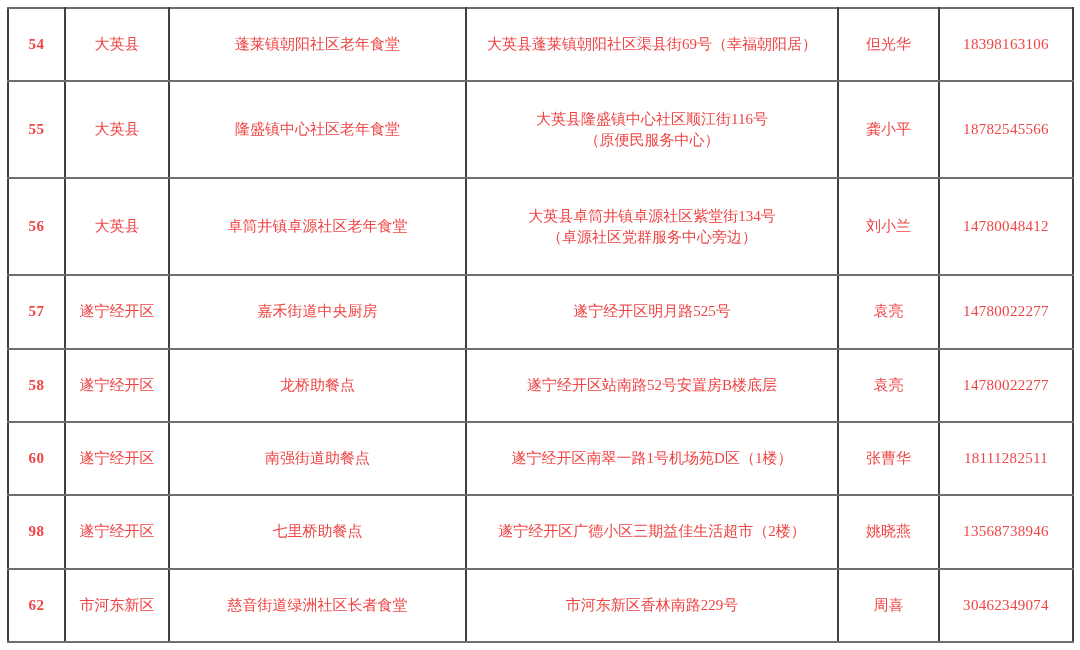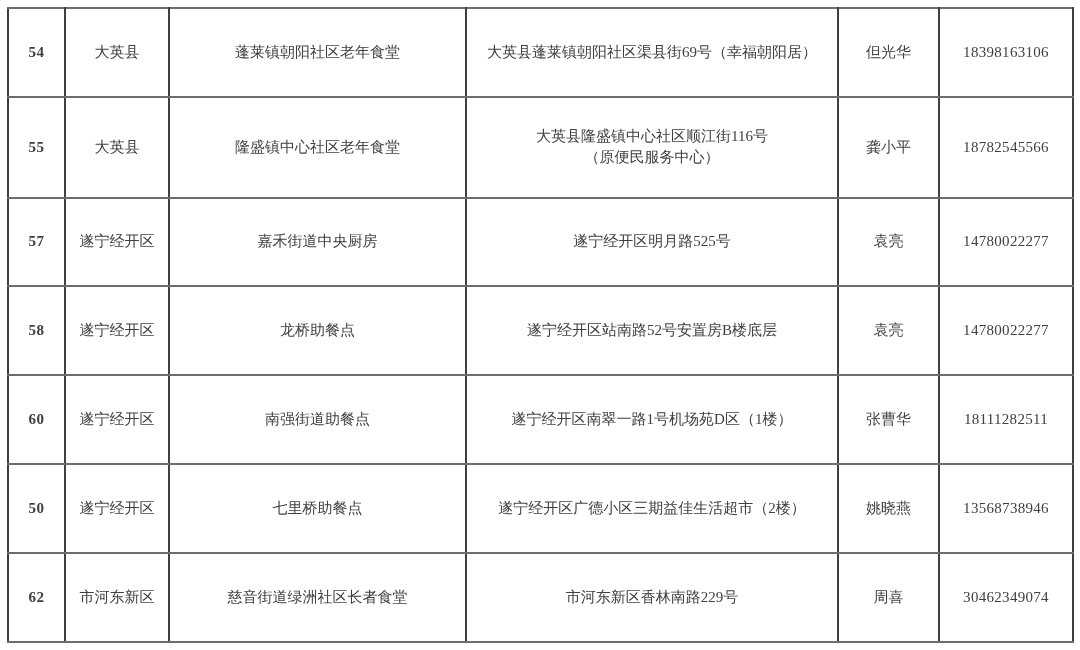--- a/index.html
+++ b/index.html
@@ -27,22 +27,22 @@
     table-layout: fixed;
     background: #ffffff;
   }
   table.canteen td {
     border-top: 2px solid #6d6d6d;
     border-bottom: 2px solid #6d6d6d;
     border-left: 2px solid #3f3f3f;
     border-right: 2px solid #3f3f3f;
     text-align: center;
     vertical-align: middle;
-    padding: 14px 6px;
-    color: #404040;
+    padding: 20px 6px;
+    color: #ef4444;
     font-size: 15px;
     line-height: 1.4;
     overflow: hidden;
   }
   table.canteen tr { height: 63.6px; }
   td.seq { font-weight: bold; font-size: 14.5px; letter-spacing: 0.5px; }
   td.phone { font-size: 15.5px; letter-spacing: 0.3px; }
   td.address div { text-align: center; }
   td.address div:empty { display: none; }
 </style>
@@ -76,20 +76,31 @@
         <td class="district">大英县</td>
         <td class="name">隆盛镇中心社区老年食堂</td>
         <td class="address">
           <div>大英县隆盛镇中心社区顺江街116号</div>
           <div>（原便民服务中心）</div>
         </td>
         <td class="contact">龚小平</td>
         <td class="phone">18782545566</td>
       </tr>
       <tr>
+        <td class="seq">56</td>
+        <td class="district">大英县</td>
+        <td class="name">卓筒井镇卓源社区老年食堂</td>
+        <td class="address">
+          <div>大英县卓筒井镇卓源社区紫堂街134号</div>
+          <div>（卓源社区党群服务中心旁边）</div>
+        </td>
+        <td class="contact">刘小兰</td>
+        <td class="phone">14780048412</td>
+      </tr>
+      <tr>
         <td class="seq">57</td>
         <td class="district">遂宁经开区</td>
         <td class="name">嘉禾街道中央厨房</td>
         <td class="address">
           <div>遂宁经开区明月路525号</div>
 
         </td>
         <td class="contact">袁亮</td>
         <td class="phone">14780022277</td>
       </tr>
@@ -109,21 +120,21 @@
         <td class="district">遂宁经开区</td>
         <td class="name">南强街道助餐点</td>
         <td class="address">
           <div>遂宁经开区南翠一路1号机场苑D区（1楼）</div>
 
         </td>
         <td class="contact">张曹华</td>
         <td class="phone">18111282511</td>
       </tr>
       <tr>
-        <td class="seq">50</td>
+        <td class="seq">98</td>
         <td class="district">遂宁经开区</td>
         <td class="name">七里桥助餐点</td>
         <td class="address">
           <div>遂宁经开区广德小区三期益佳生活超市（2楼）</div>
 
         </td>
         <td class="contact">姚晓燕</td>
         <td class="phone">13568738946</td>
       </tr>
       <tr>

